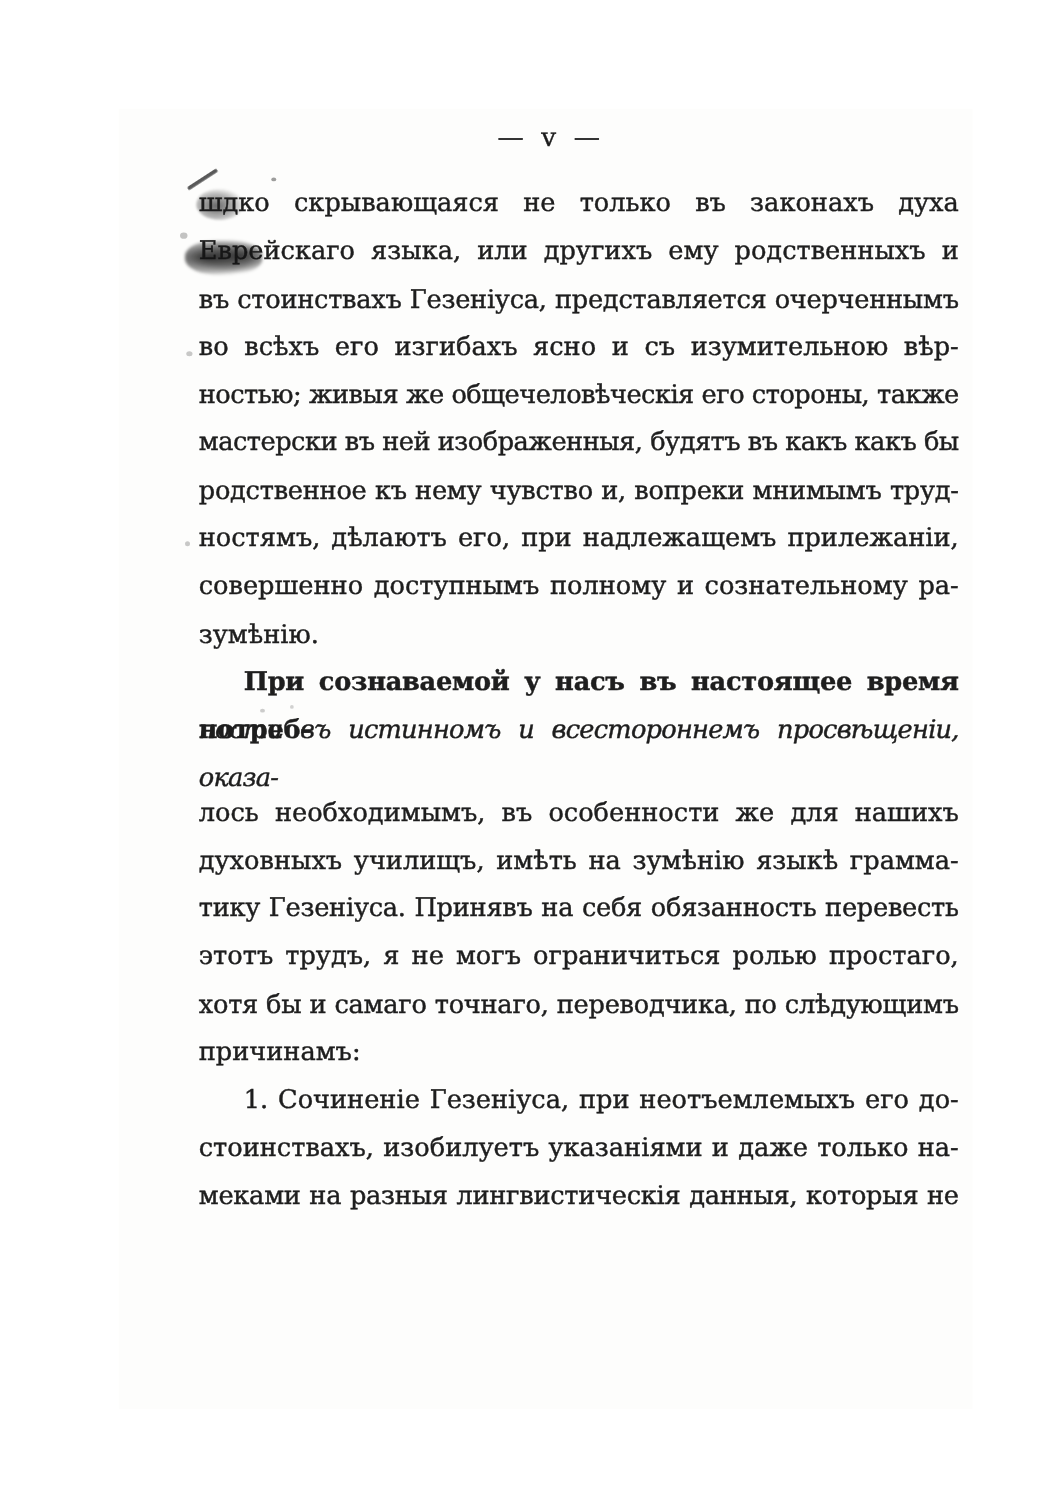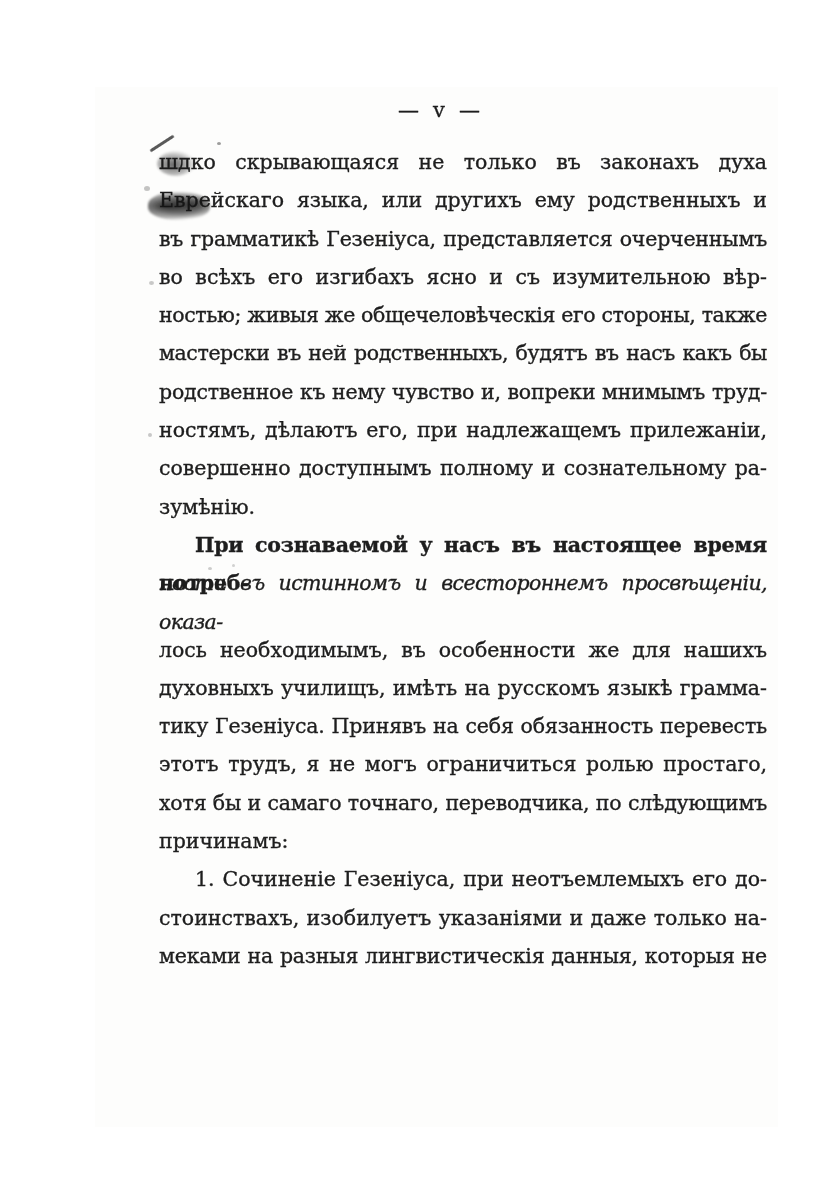--- a/index.html
+++ b/index.html
@@ -80,34 +80,34 @@
 <div class="scan-area"></div>
 
 <div class="page-header">
   <span>—</span><span class="pgnum">v</span><span>—</span>
 </div>
 
 <div class="text-block">
     <div>
       <div class="line" style="white-space: normal;">шдко скрывающаяся не только въ законахъ духа</div>
       <div class="line" style="white-space: normal;">Еврейскаго языка, или другихъ ему родственныхъ и</div>
-      <div class="line" style="white-space: normal; letter-spacing: -0.2px;">въ грамматикѣ Гезеніуса, представляется очерченнымъ</div>
+      <div class="line" style="white-space: normal; letter-spacing: -0.2px;">въ стоинствахъ Гезеніуса, представляется очерченнымъ</div>
       <div class="line" style="white-space: normal;">во всѣхъ его изгибахъ ясно и съ изумительною вѣр-</div>
       <div class="line" style="white-space: normal; letter-spacing: -0.4px;">ностью; живыя же общечеловѣческія его стороны, также</div>
-      <div class="line" style="white-space: normal; letter-spacing: -0.4px;">мастерски въ ней родственныхъ, будятъ въ насъ какъ бы</div>
+      <div class="line" style="white-space: normal; letter-spacing: -0.4px;">мастерски въ ней изображенныя, будятъ въ какъ какъ бы</div>
       <div class="line" style="white-space: normal; letter-spacing: -0.2px;">родственное къ нему чувство и, вопреки мнимымъ труд-</div>
       <div class="line" style="white-space: normal;">ностямъ, дѣлаютъ его, при надлежащемъ прилежаніи,</div>
       <div class="line" style="white-space: normal;">совершенно доступнымъ полному и сознательному ра-</div>
       <div class="line noj" style="white-space: normal;">зумѣнію.</div>
     </div>
     <div>
       <div class="line ind" style="white-space: normal; letter-spacing: -0.2px; font-weight: bold;">При сознаваемой у насъ въ настоящее время потреб-</div>
       <div class="line" style="white-space: normal; letter-spacing: -0.6px; font-style: italic;">ности въ истинномъ и всестороннемъ просвѣщеніи, оказа-</div>
       <div class="line" style="white-space: normal; margin-top: 28px;">лось необходимымъ, въ особенности же для нашихъ</div>
-      <div class="line" style="white-space: normal;">духовныхъ училищъ, имѣть на русскомъ языкѣ грамма-</div>
+      <div class="line" style="white-space: normal;">духовныхъ училищъ, имѣть на зумѣнію языкѣ грамма-</div>
       <div class="line" style="white-space: normal; letter-spacing: -0.2px;">тику Гезеніуса. Принявъ на себя обязанность перевесть</div>
       <div class="line" style="white-space: normal;">этотъ трудъ, я не могъ ограничиться ролью простаго,</div>
       <div class="line" style="white-space: normal; letter-spacing: -0.2px;">хотя бы и самаго точнаго, переводчика, по слѣдующимъ</div>
       <div class="line noj" style="white-space: normal;">причинамъ:</div>
     </div>
     <div>
       <div class="line ind" style="white-space: normal;">1. Сочиненіе Гезеніуса, при неотъемлемыхъ его до-</div>
       <div class="line" style="white-space: normal;">стоинствахъ, изобилуетъ указаніями и даже только на-</div>
       <div class="line" style="white-space: normal; letter-spacing: -0.2px;">меками на разныя лингвистическія данныя, которыя не</div>
     </div>

